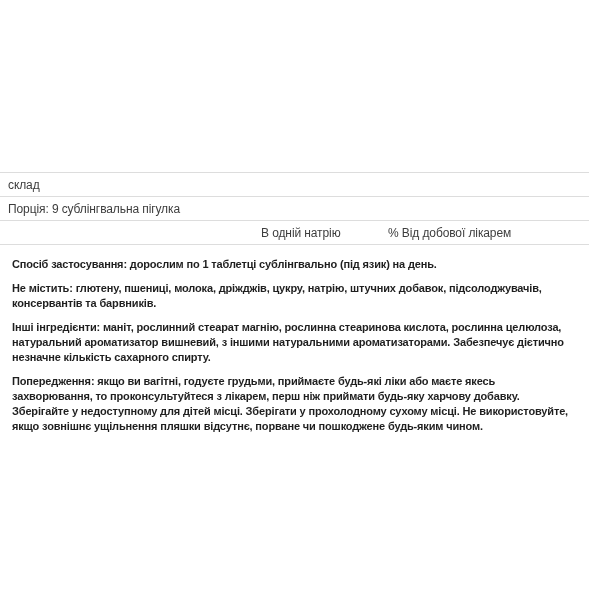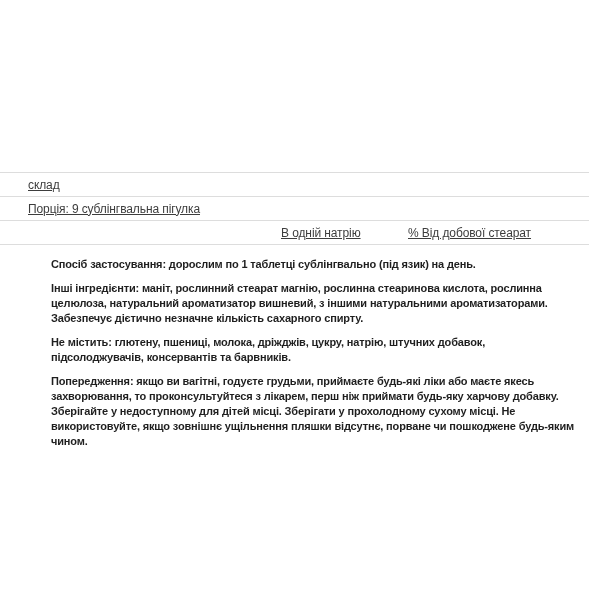--- a/index.html
+++ b/index.html
@@ -24,36 +24,34 @@
     border-top: 1px solid #ddd;
     width: 100%;
   }
   .t-row {
     display: grid;
     grid-template-columns: 253px 127px 1fr;
     align-items: center;
     height: 23px;
     border-bottom: 1px solid #ddd;
     box-sizing: content-box;
-    padding-left: 28px;
+    padding-left: 8px;
     font-size: 12px;
     color: #3d3d3d;
     letter-spacing: -0.1px;
     white-space: nowrap;
-    text-decoration: underline;
   }
   .t-row .cell { overflow: visible; }
   .paragraphs {
     padding: 12px 12px 0 12px;
     font-size: 11px;
     font-weight: bold;
     line-height: 15px;
     letter-spacing: -0.15px;
     color: #1f1f1f;
-    margin-left: 39px;
   }
   .paragraphs p {
     margin: 0 0 9px 0;
   }
 </style>
 </head>
 <body>
 
 <div class="content">
 
@@ -67,26 +65,26 @@
 
     <div class="t-row">
       <div class="cell">Порція: 9 сублінгвальна пігулка</div>
       <div class="cell"></div>
       <div class="cell"></div>
     </div>
 
     <div class="t-row">
       <div class="cell"></div>
       <div class="cell">В одній натрію</div>
-      <div class="cell">% Від добової стеарат</div>
+      <div class="cell">% Від добової лікарем</div>
     </div>
 
 
   </div>
 
   <div class="paragraphs">
     <p>Спосіб застосування: дорослим по 1 таблетці сублінгвально (під язик) на день.</p>
+    <p>Не містить: глютену, пшениці, молока, дріжджів, цукру, натрію, штучних добавок, підсолоджувачів, консервантів та барвників.</p>
     <p>Інші інгредієнти: маніт, рослинний стеарат магнію, рослинна стеаринова кислота, рослинна целюлоза, натуральний ароматизатор вишневий, з іншими натуральними ароматизаторами. Забезпечує дієтично незначне кількість сахарного спирту.</p>
-    <p>Не містить: глютену, пшениці, молока, дріжджів, цукру, натрію, штучних добавок, підсолоджувачів, консервантів та барвників.</p>
     <p>Попередження: якщо ви вагітні, годуєте грудьми, приймаєте будь-які ліки або маєте якесь захворювання, то проконсультуйтеся з лікарем, перш ніж приймати будь-яку харчову добавку. Зберігайте у недоступному для дітей місці. Зберігати у прохолодному сухому місці. Не використовуйте, якщо зовнішнє ущільнення пляшки відсутнє, порване чи пошкоджене будь-яким чином.</p>
   </div>
 
 </div>
 
 </body></html>

